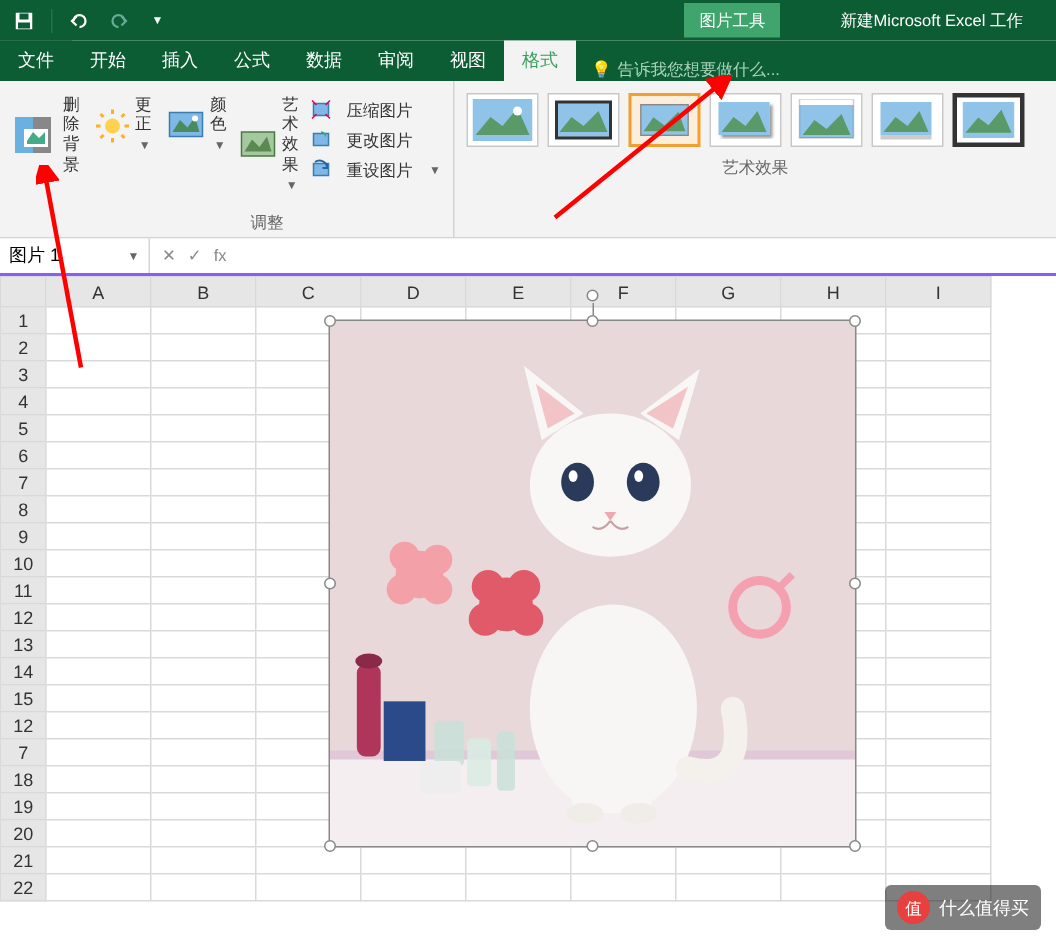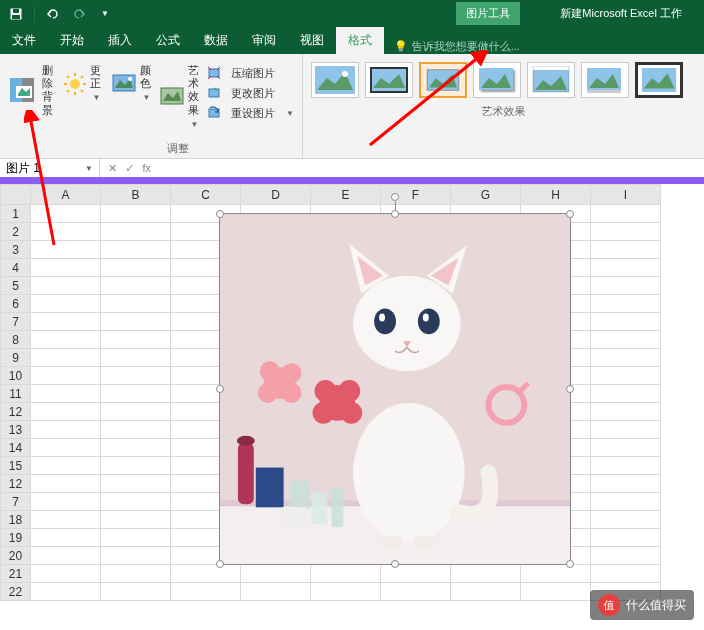--- a/index.html
+++ b/index.html
@@ -23,21 +23,21 @@
 .big-btn-icon{width:32px;height:32px;display:flex;align-items:center;justify-content:center;}
 .big-btn-label{font-size:11px;color:#333;text-align:center;line-height:1.2;}
 .adjust-list{display:flex;flex-direction:column;gap:2px;padding-top:2px;}
 .adjust-item{display:flex;align-items:center;gap:9px;font-size:11px;color:#333;cursor:pointer;padding:1px 2px;}
 .adjust-icon{width:16px;height:16px;display:flex;align-items:center;justify-content:center;}
 .styles{flex:1;display:flex;flex-direction:column;padding:4px 6px 0;}
 .styles-gallery{display:flex;align-items:center;gap:6px;padding:4px 2px;}
 .style-thumb{width:48px;height:36px;border:1px solid #c8c8c8;background:#fff;display:flex;align-items:center;justify-content:center;cursor:pointer;padding:3px;}
 .style-thumb.sel{border:2px solid #f0a030;background:#fdeedc;}
 .style-thumb svg{width:100%;height:100%;}
-.namebox-row{height:25px;background:#fff;border-bottom:7px solid #8b5cf6;display:flex;align-items:center;}
+.namebox-row{height:25px;background:#fff;border-bottom:2px solid #8b5cf6;display:flex;align-items:center;}
 .namebox{width:100px;border-right:1px solid #d4d4d4;padding:0 6px;font-size:12px;display:flex;align-items:center;justify-content:space-between;height:100%;}
 .fx-area{display:flex;align-items:center;gap:8px;padding:0 8px;}
 .fx-btn{color:#888;font-size:11px;cursor:pointer;}
 .grid-area{position:relative;height:calc(630px - 184px);}
 table{border-collapse:collapse;font-size:12px;color:#333;}
 th,td{border:1px solid #d9d9d9;background:#fff;}
 th{background:#e6e6e6;font-weight:normal;text-align:center;}
 .corner{width:30px;height:20px;background:#e6e6e6;}
 .colh{width:70px;height:20px;}
 .rowh{width:30px;height:18px;text-align:center;}

